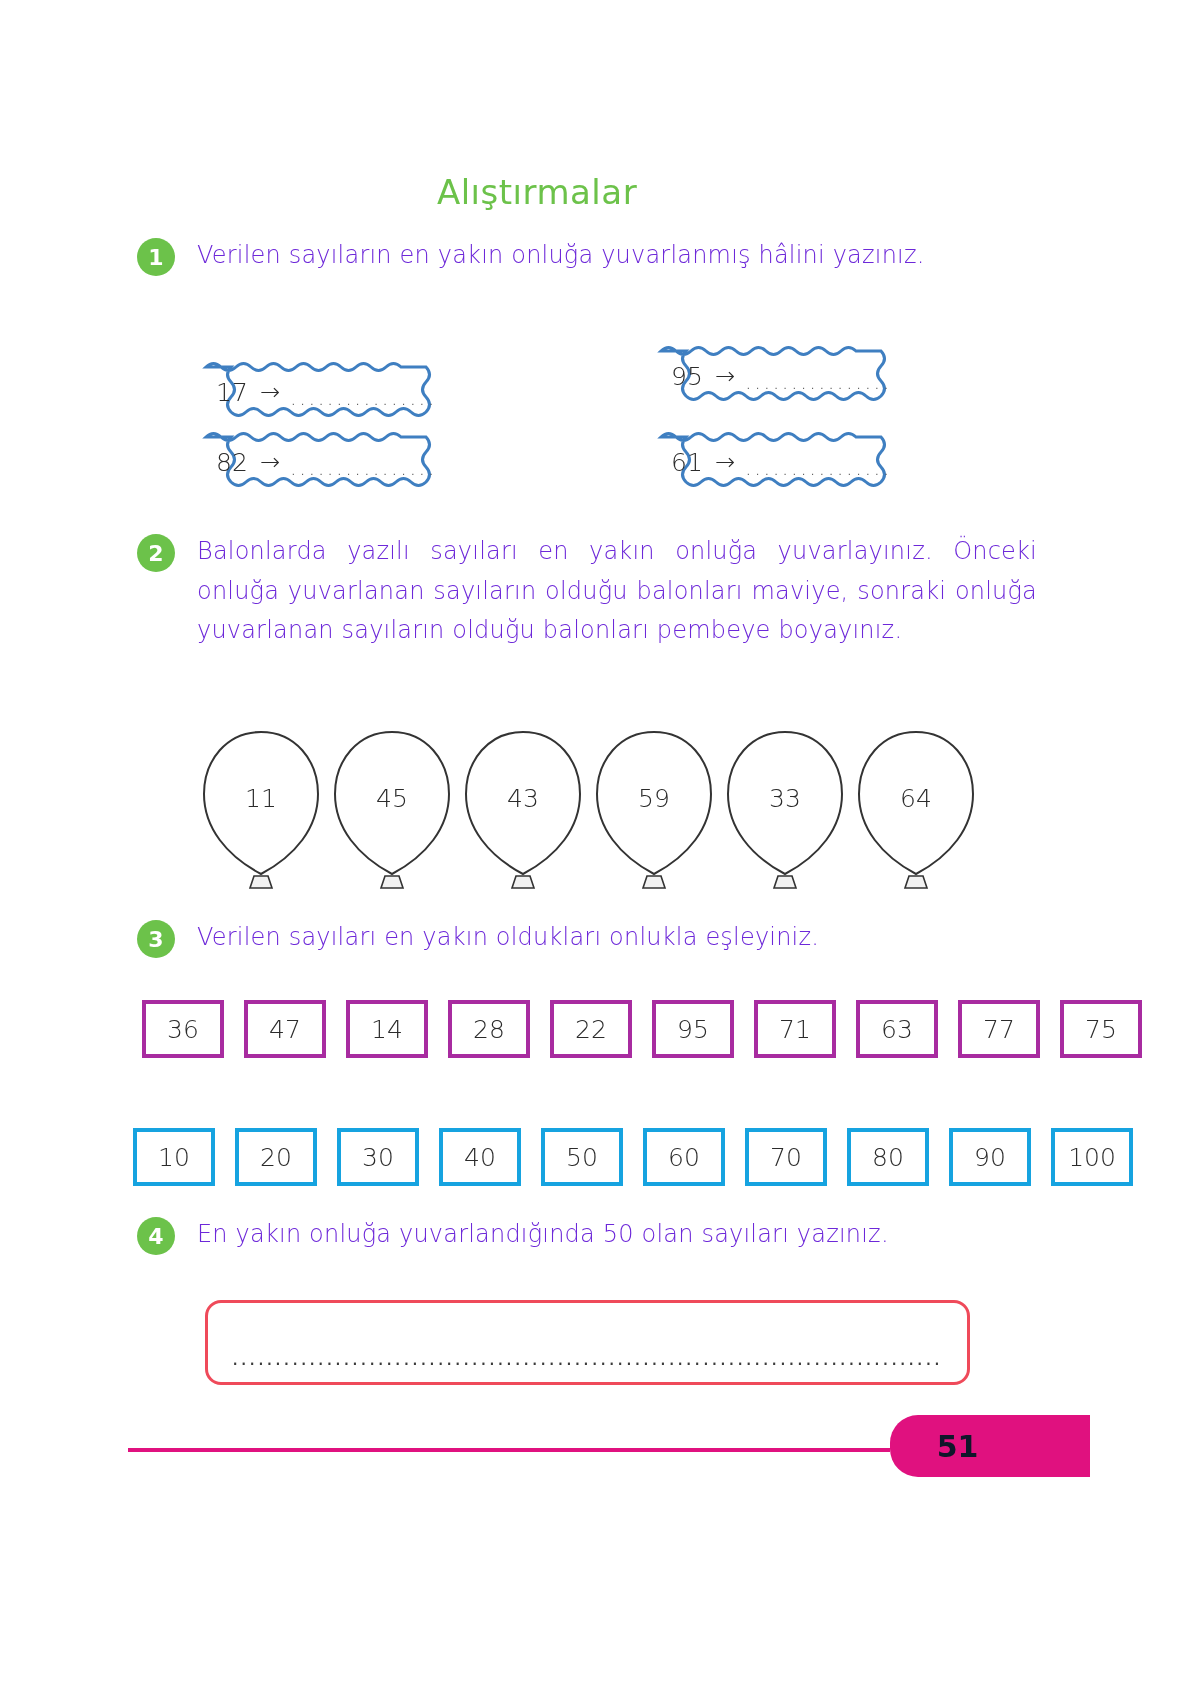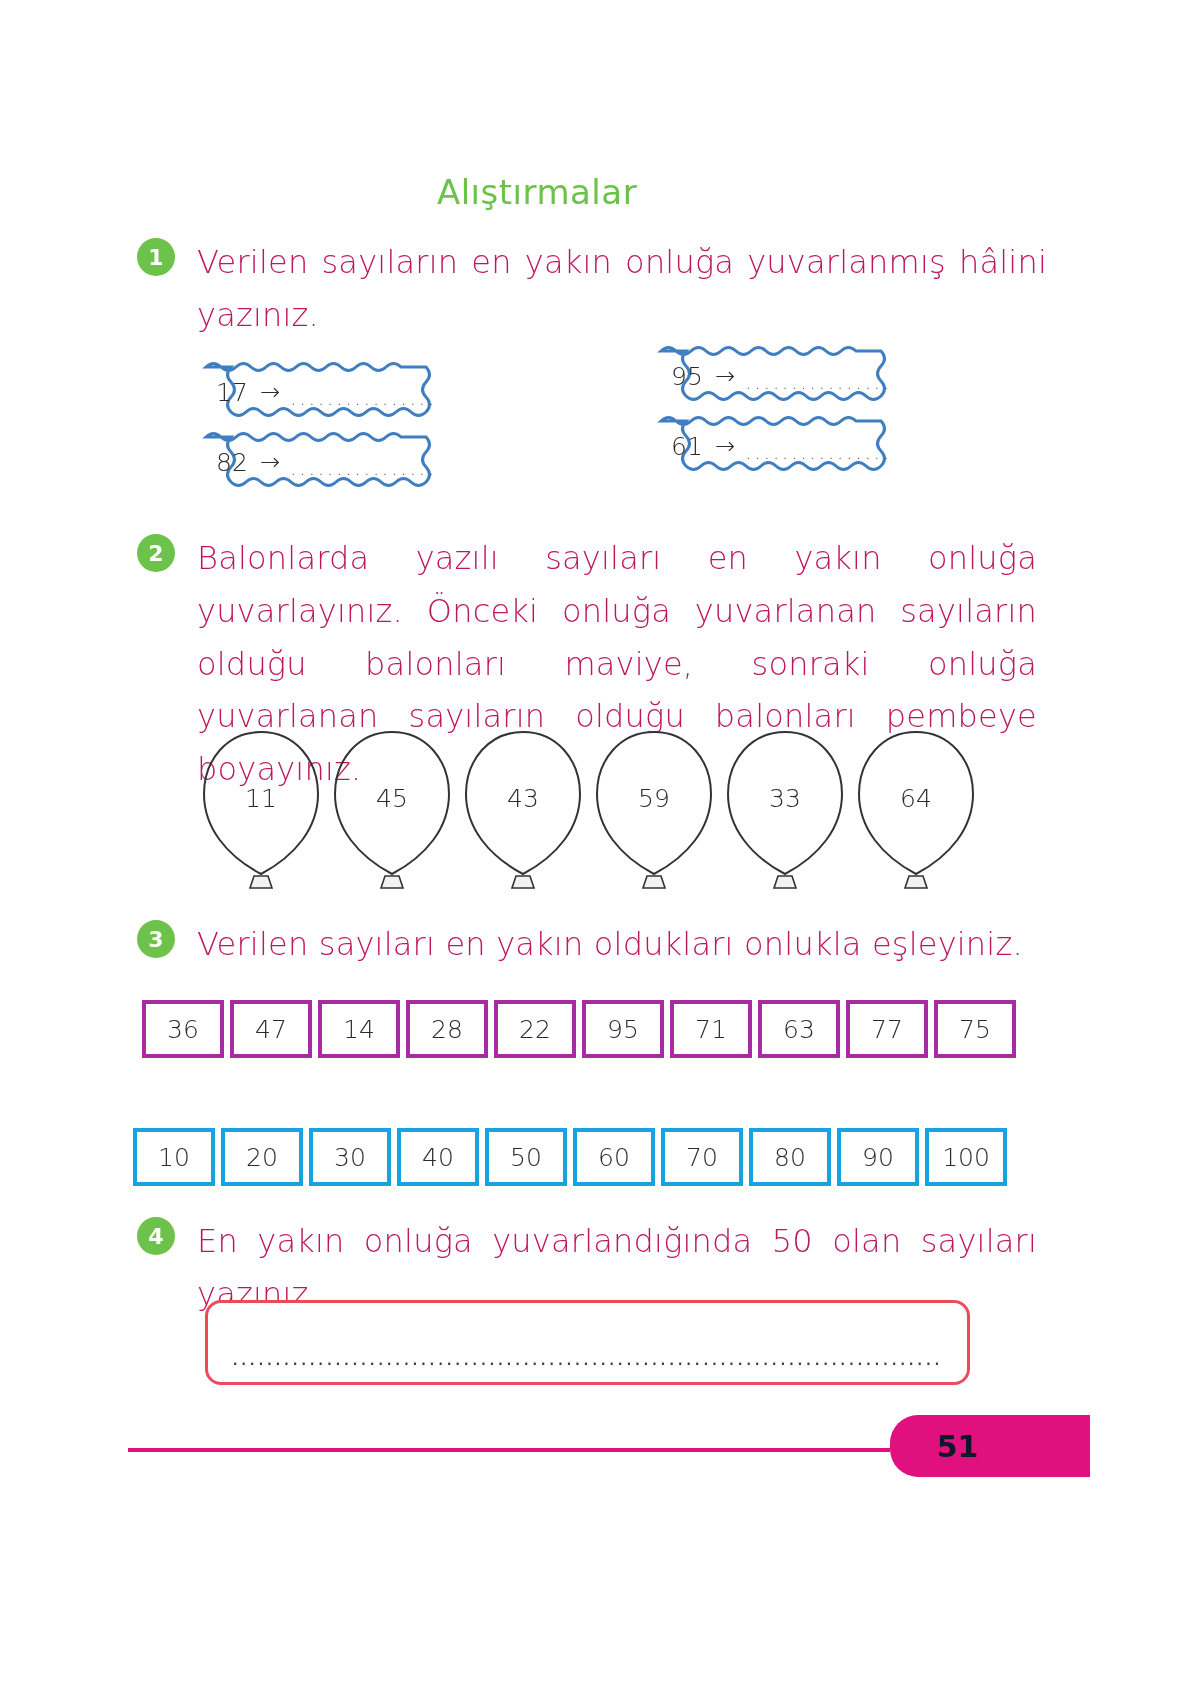--- a/index.html
+++ b/index.html
@@ -48,22 +48,22 @@
     font-size: 22px;
     font-weight: bold;
     display: flex;
     align-items: center;
     justify-content: center;
     font-family: "DejaVu Sans", sans-serif;
     margin-right: 22px;
     margin-top: 2px;
   }
   .ex-text {
-    font-size: 32px;
-    color: #be185d;
+    font-size: 24px;
+    color: #6d28d9;
     line-height: 1.65;
     font-family: "DejaVu Sans", sans-serif;
     font-weight: 300;
     text-align: justify;
     letter-spacing: 0.2px;
   }
 
   #ex1 { top: 236px; left: 137px; width: 920px; }
   #ex1 .ex-text { width: 850px; }
 
@@ -112,21 +112,21 @@
   .wavy-dots {
     letter-spacing: 2.5px;
     font-size: 21px;
     color: #5a5a5a;
     position: relative;
     top: 6px;
   }
   .wb-0 { top: 16px;  left: 0px; }
   .wb-1 { top: 0px;  left: 455px; }
   .wb-2 { top: 86px; left: 0px; }
-  .wb-3 { top: 70px; left: 455px; }
+  .wb-3 { top: 86px; left: 455px; }
 
   
   .balloons {
     position: absolute;
     top: 728px;
     left: 196px;
     width: 790px;
     height: 165px;
   }
   .balloon {
@@ -143,21 +143,21 @@
     font-family: "DejaVu Sans", sans-serif;
     font-weight: 300;
     font-size: 25px;
     color: #2b2b2b;
   }
 
   
   .numrow {
     position: absolute;
     display: flex;
-    gap: 6px;
+    gap: 20px;
   }
   #row-purple { top: 1000px; left: 142px; }
   #row-blue   { top: 1128px; left: 133px; }
 
   .numbox {
     width: 82px;
     height: 58px;
     display: flex;
     align-items: center;
     justify-content: center;

